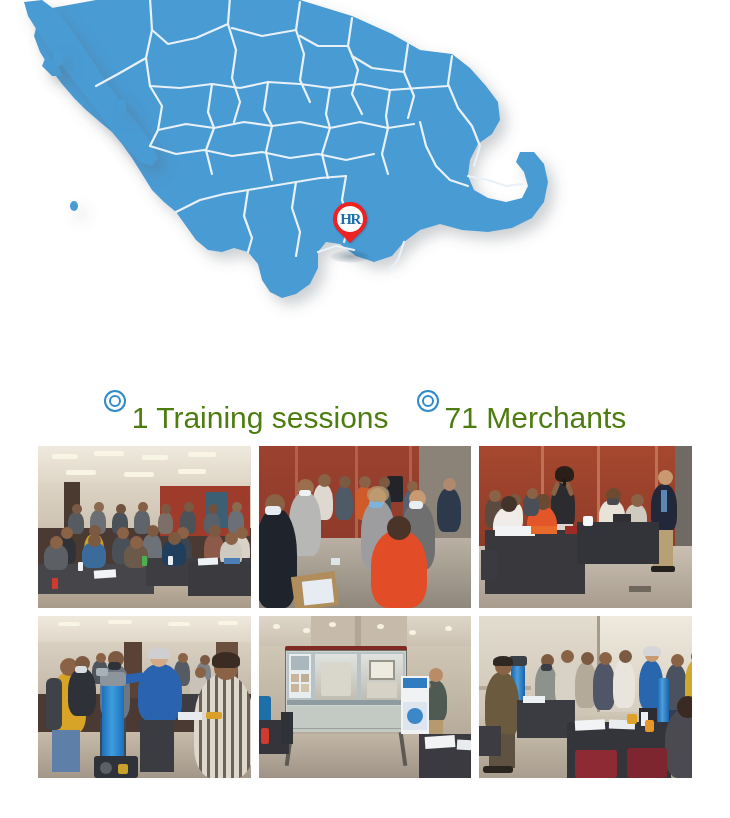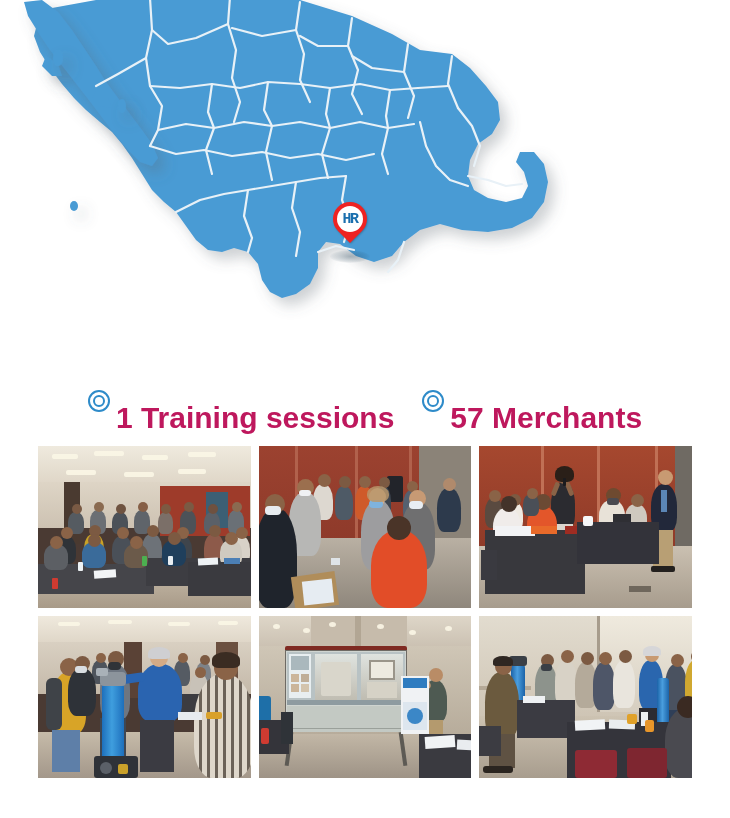--- a/index.html
+++ b/index.html
@@ -91,21 +91,21 @@
     align-items: center;
     justify-content: center;
     overflow: hidden;
   }
   .pin-logo {
     font-size: 15px;
     font-weight: bold;
     color: #1b6fae;
     line-height: 1;
     letter-spacing: -1.4px;
-    font-family: Liberation Mono, monospace;
+    font-family: Liberation Serif, serif;
   }
 
   
   .stats-row {
     position: absolute;
     left: 0;
     top: 378px;
     width: 730px;
     height: 46px;
     display: flex;
@@ -134,22 +134,22 @@
     left: 3px;
     top: 3px;
     right: 3px;
     bottom: 3px;
     border-radius: 50%;
     border: 2px solid #2e8bc9;
     box-sizing: border-box;
   }
   .stat-text {
     font-size: 30px;
-    font-weight: bold;
-    color: #be185d;
+    font-weight: normal;
+    color: #4d7c0f;
     line-height: 1;
     margin-top: 33px;
   }
 
   
   .photo-grid {
     position: absolute;
     left: 38px;
     top: 446px;
     width: 654px;
@@ -268,21 +268,21 @@
 
 <div class="stats-row">
 
   <div class="stat-item">
     <span class="stat-bullet"></span>
     <span class="stat-text">1 Training sessions</span>
   </div>
 
   <div class="stat-item">
     <span class="stat-bullet"></span>
-    <span class="stat-text">57 Merchants</span>
+    <span class="stat-text">71 Merchants</span>
   </div>
 </div>
 
 <div class="photo-grid">
 
   <div class="photo">
     <div class="scene">
       <div class="ceiling" style="left:0;top:0;right:0;height:40px;background:linear-gradient(#efeade,#ded5c6);"></div>
       <div class="light" style="left:14px;top:8px;width:26px;height:5px;"></div>
       <div class="light" style="left:56px;top:5px;width:30px;height:5px;"></div>

